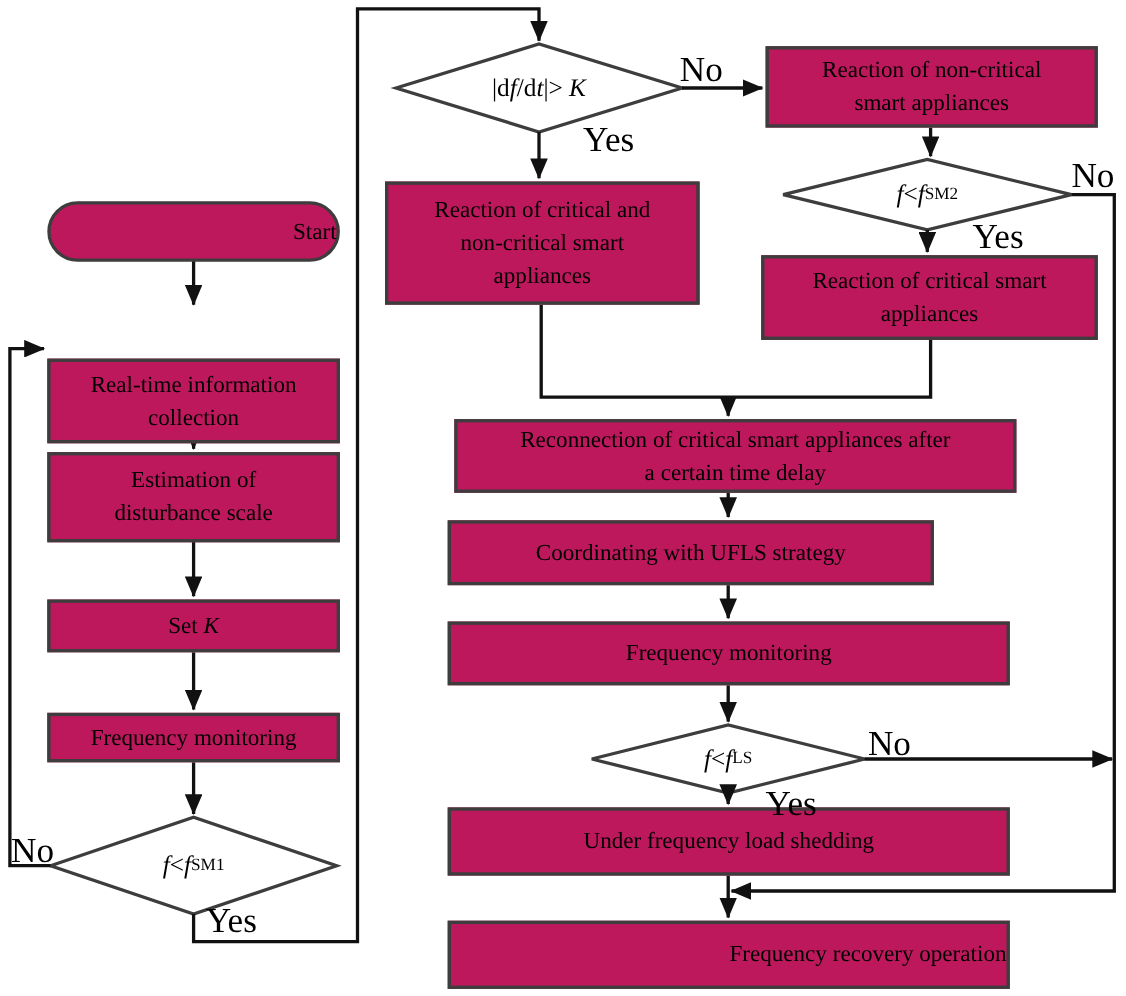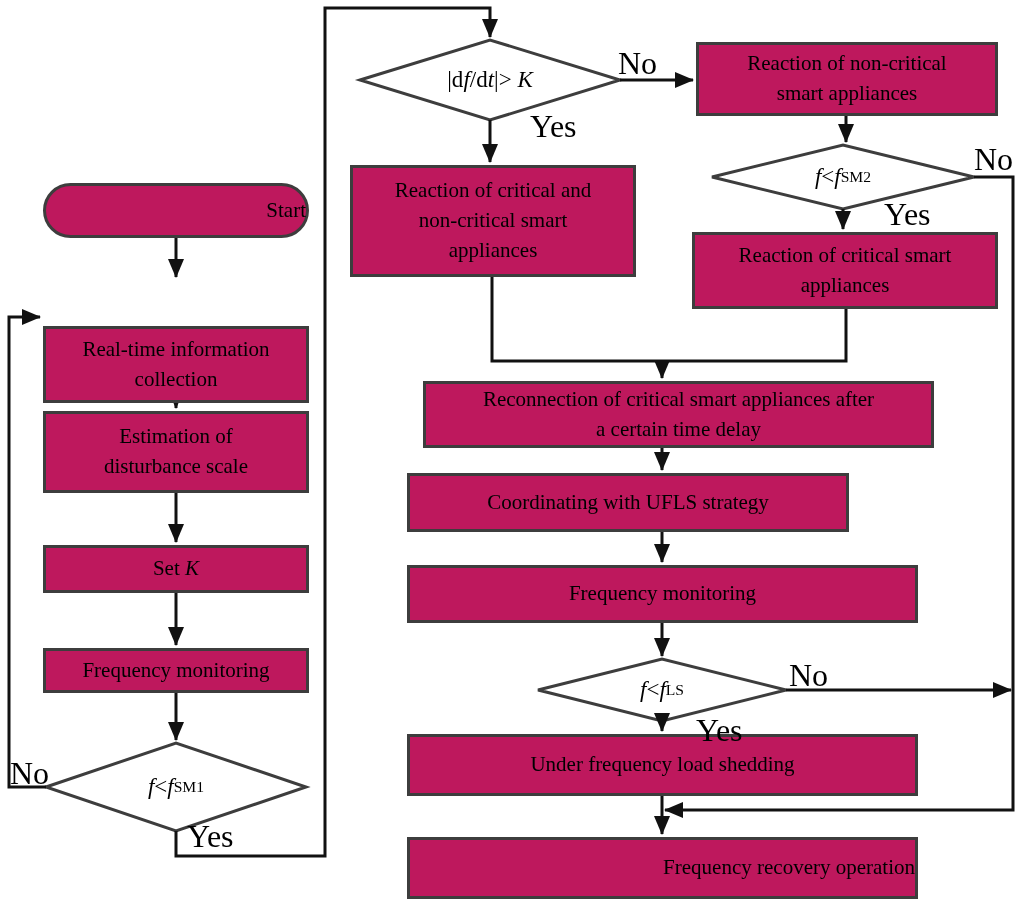--- a/index.html
+++ b/index.html
@@ -92,21 +92,21 @@
   <div class="node" style="left:696px;top:42px;width:302px;height:74px;">
     <span class="lbl">Reaction of non-critical
 smart appliances</span>
   </div>
 
   <div class="node" style="left:692px;top:232px;width:306px;height:77px;">
     <span class="lbl">Reaction of critical smart
 appliances</span>
   </div>
 
-  <div class="node" style="left:423px;top:381px;width:511px;height:67px;">
+  <div class="node" style="left:413px;top:381px;width:511px;height:67px;">
     <span class="lbl">Reconnection of critical smart appliances after
 a certain time delay</span>
   </div>
 
   <div class="node" style="left:407px;top:473px;width:442px;height:59px;">
     <span class="lbl">Coordinating with UFLS strategy</span>
   </div>
 
   <div class="node" style="left:407px;top:565px;width:511px;height:58px;">
     <span class="lbl">Frequency monitoring</span>

